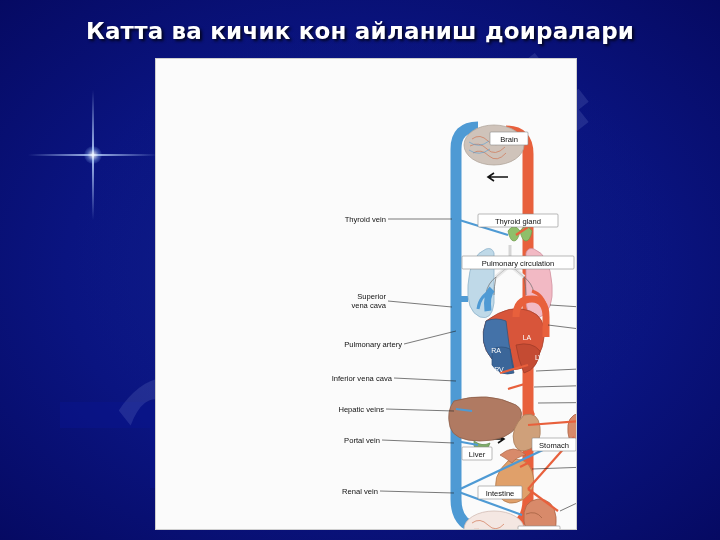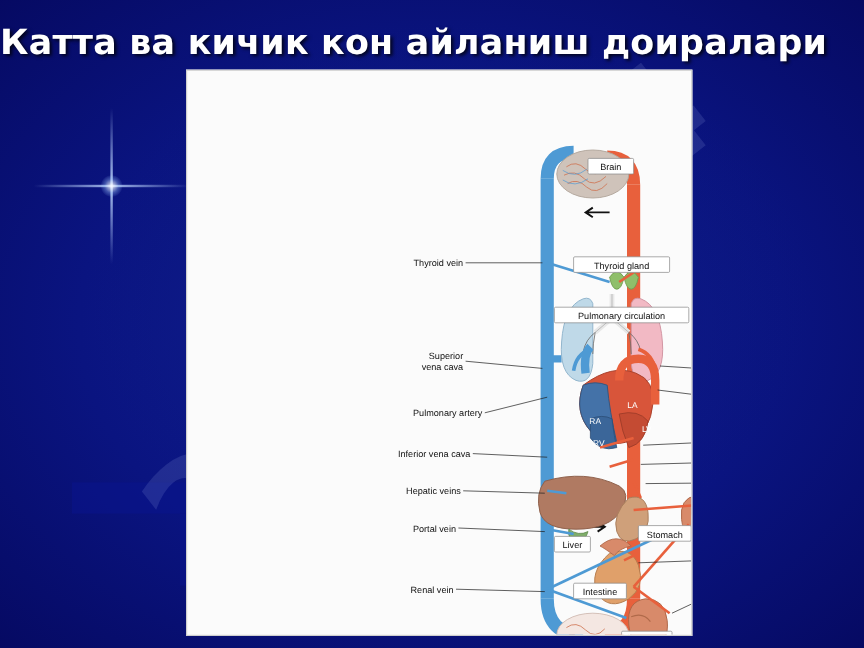--- a/index.html
+++ b/index.html
@@ -71,25 +71,25 @@
     letter-spacing: -2px;
   }
   .wm-text.a { left: 120px; top: 330px; font-size: 120px; }
   .wm-text.b { left: 430px; top: 60px; font-size: 120px; }
 
   .title {
     position: absolute;
     left: 0;
     top: 18px;
     width: 720px;
-    text-align: left;
+    text-align: center;
     color: #ffffff;
     font-family: "DejaVu Sans", sans-serif;
     font-weight: bold;
-    font-size: 29px;
+    font-size: 23px;
     letter-spacing: 0.2px;
     text-shadow: 2px 2px 3px rgba(0,0,0,0.75);
   }
 
   .figure {
     position: absolute;
     left: 155px;
     top: 58px;
     width: 420px;
     height: 470px;

